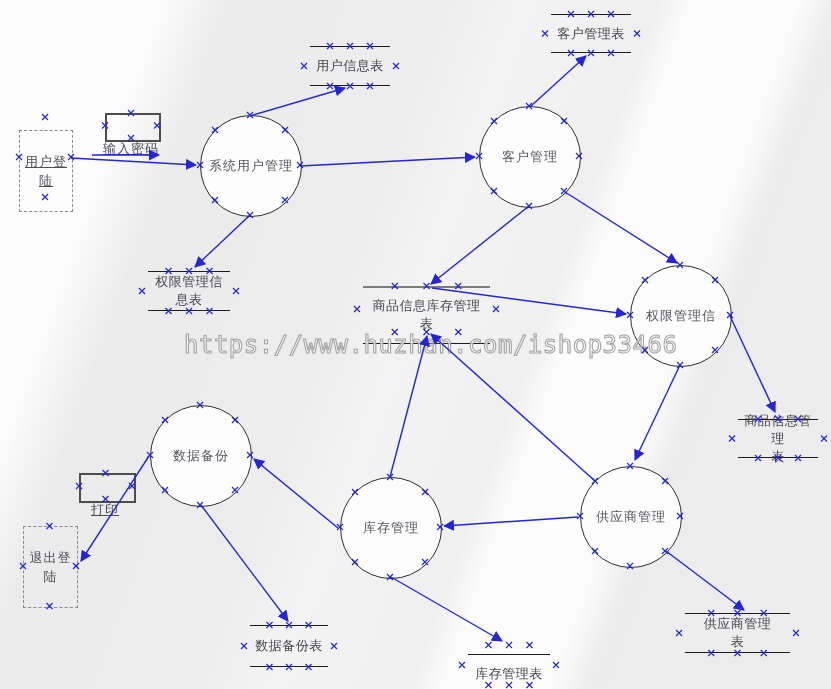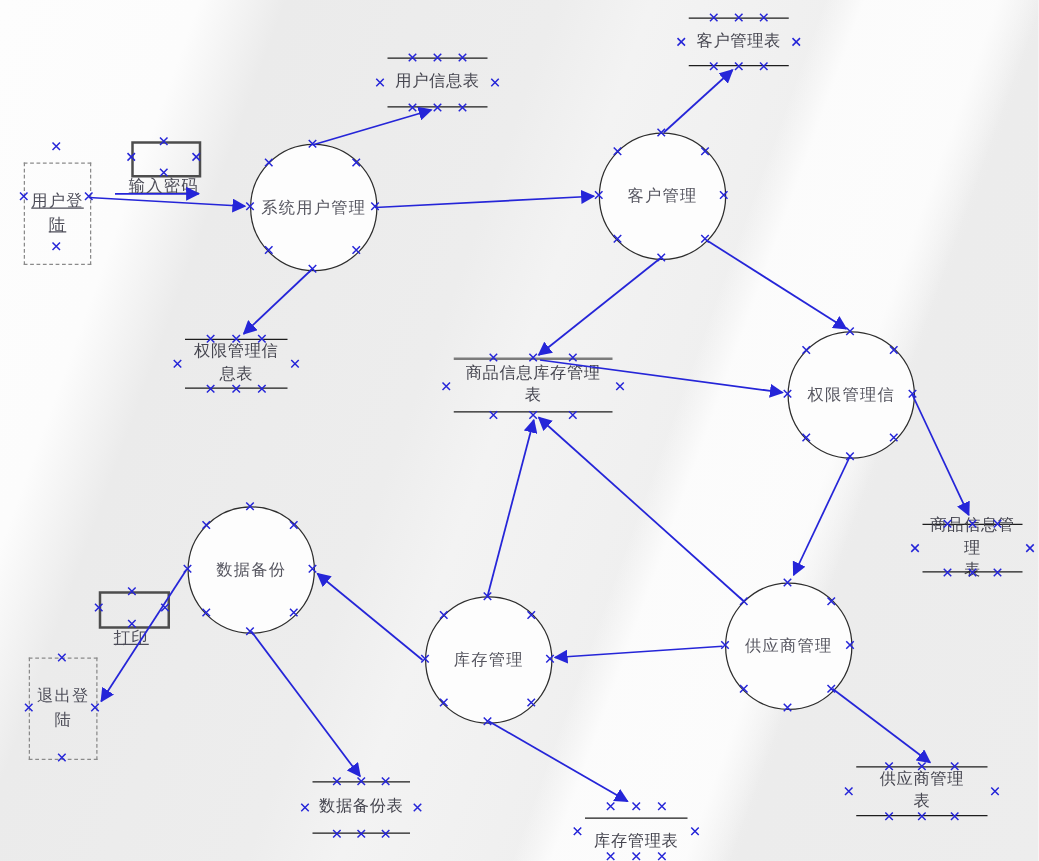--- a/index.html
+++ b/index.html
@@ -102,21 +102,21 @@
     <div class="ds-line top"></div>
     <div class="ds-label">用户信息表</div>
     <div class="ds-line bottom"></div>
   </div>
   <div class="datastore" style="left:148px;top:271px;width:82px;height:40px;">
     <div class="ds-line top"></div>
     <div class="ds-label">权限管理信
 息表</div>
     <div class="ds-line bottom"></div>
   </div>
-  <div class="datastore" style="left:363px;top:286px;width:127px;height:44px;">
+  <div class="datastore" style="left:363px;top:286px;width:127px;height:58px;">
     <div class="ds-line top thick"></div>
     <div class="ds-label">商品信息库存管理
 表</div>
     <div class="ds-line bottom"></div>
   </div>
   <div class="datastore" style="left:738px;top:419px;width:80px;height:39px;">
     <div class="ds-line top"></div>
     <div class="ds-label">商品信息管
 理
 表</div>
@@ -132,20 +132,21 @@
     <div class="ds-label">库存管理表</div>
     <div class="ds-line bottom"></div>
   </div>
   <div class="datastore" style="left:685px;top:613px;width:105px;height:40px;">
     <div class="ds-line top"></div>
     <div class="ds-label">供应商管理
 表</div>
     <div class="ds-line bottom"></div>
   </div>
 
+  <div class="watermark">https://www.huzhan.com/ishop33466</div>
 
   <svg id="connector-layer" width="831" height="689">
     <defs>
       <marker id="arr" viewBox="0 0 10 10" refX="9" refY="5" markerWidth="8" markerHeight="8" orient="auto-start-reverse">
         <path d="M0 0 L10 5 L0 10 z" fill="#2525d8"></path>
       </marker>
     </defs>
     <g id="flow-lines">
         <line x1="71" y1="158" x2="196" y2="165" stroke="#2525d8" stroke-width="1.4" marker-end="url(#arr)"></line>
         <line x1="92" y1="155" x2="159" y2="155" stroke="#2525d8" stroke-width="1.4" marker-end="url(#arr)"></line>

